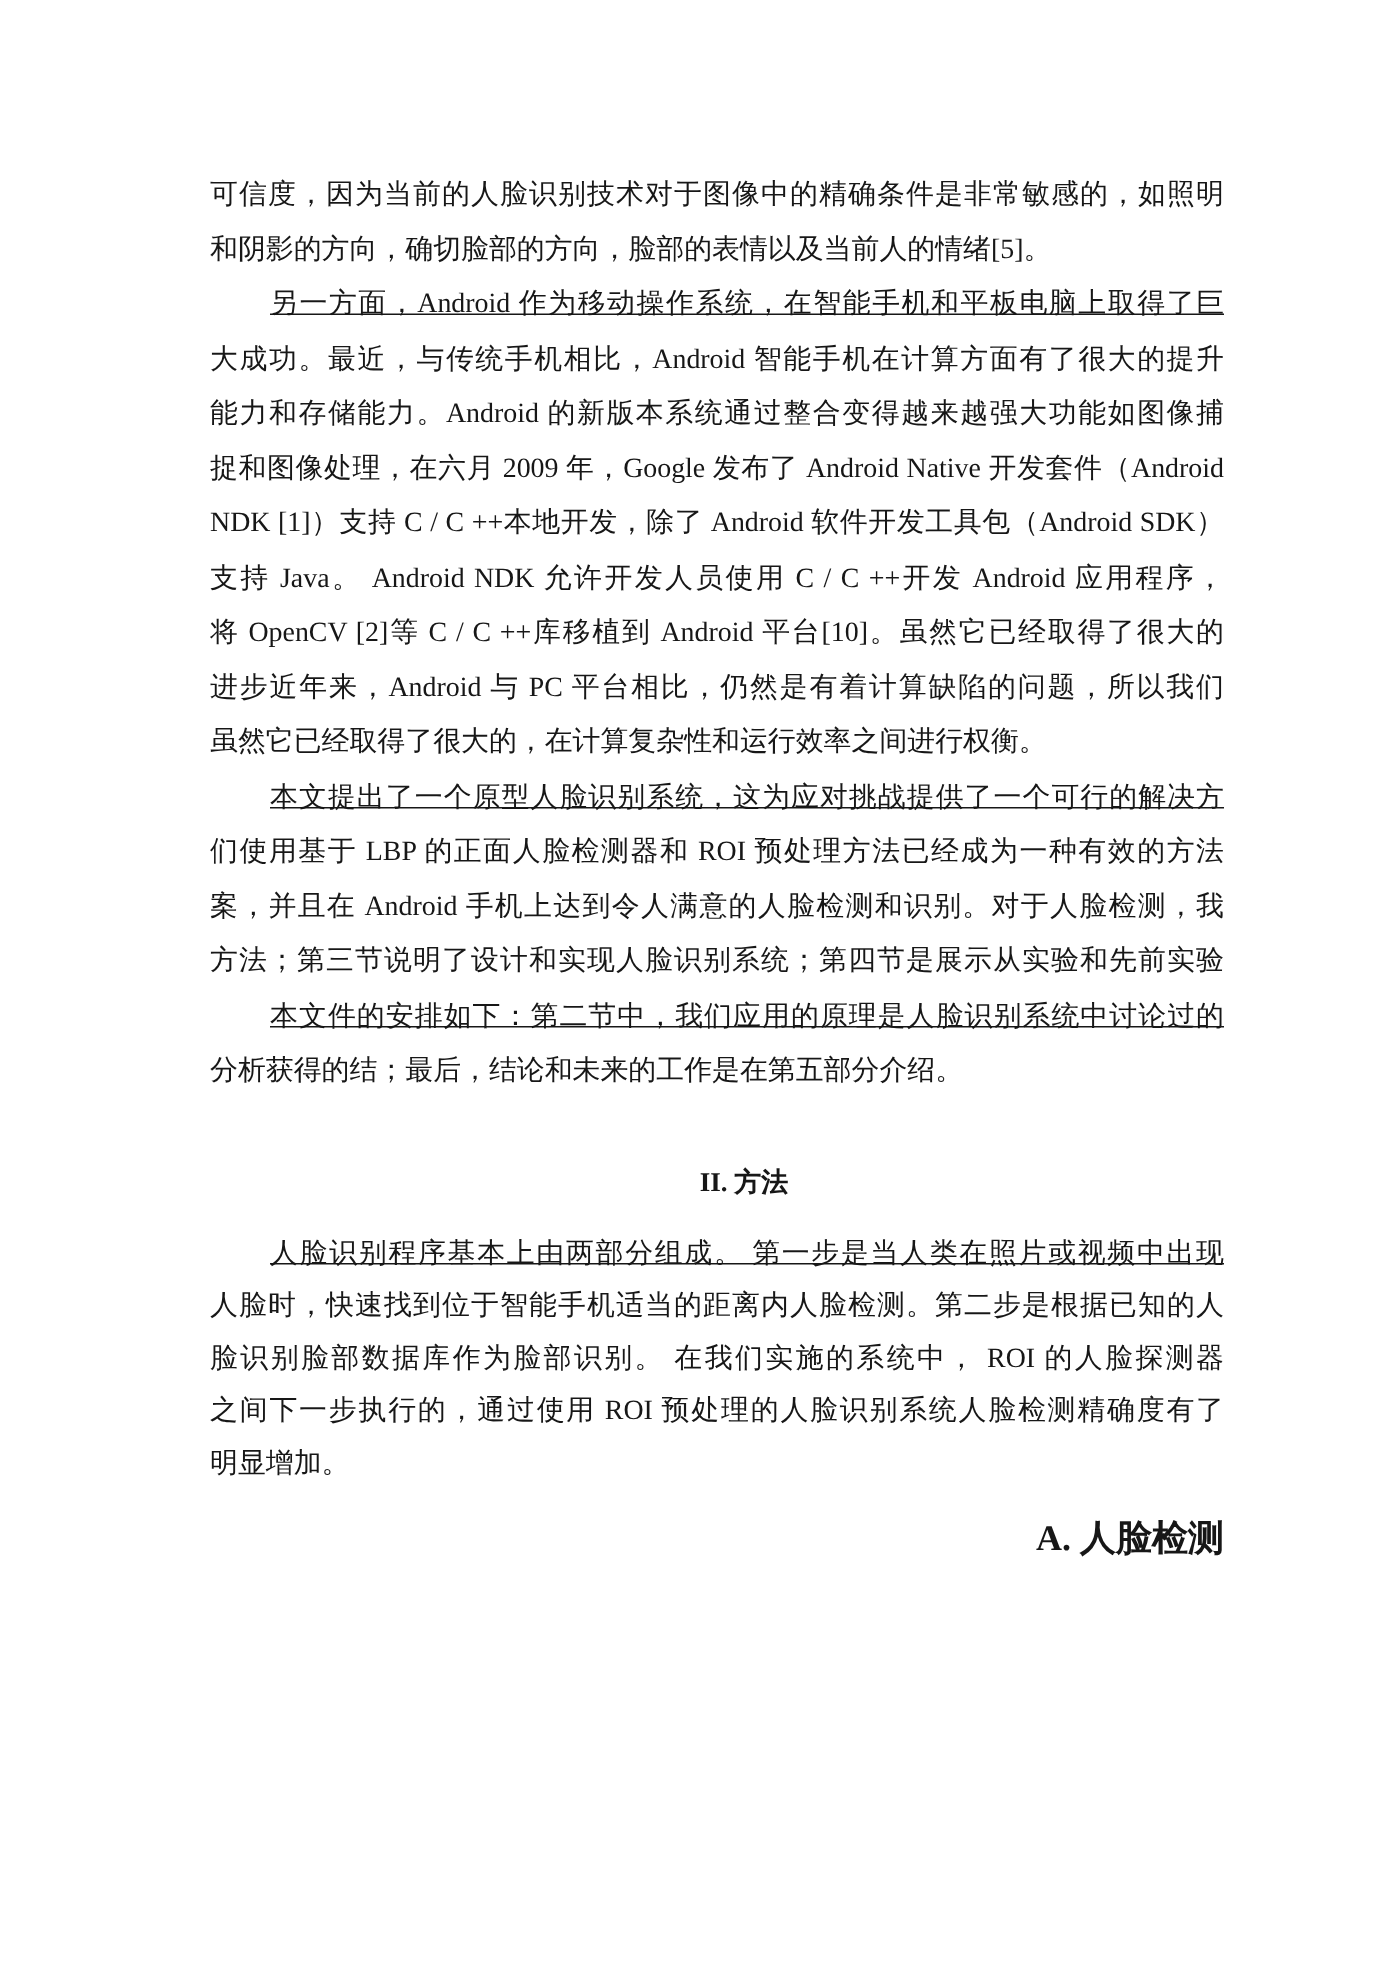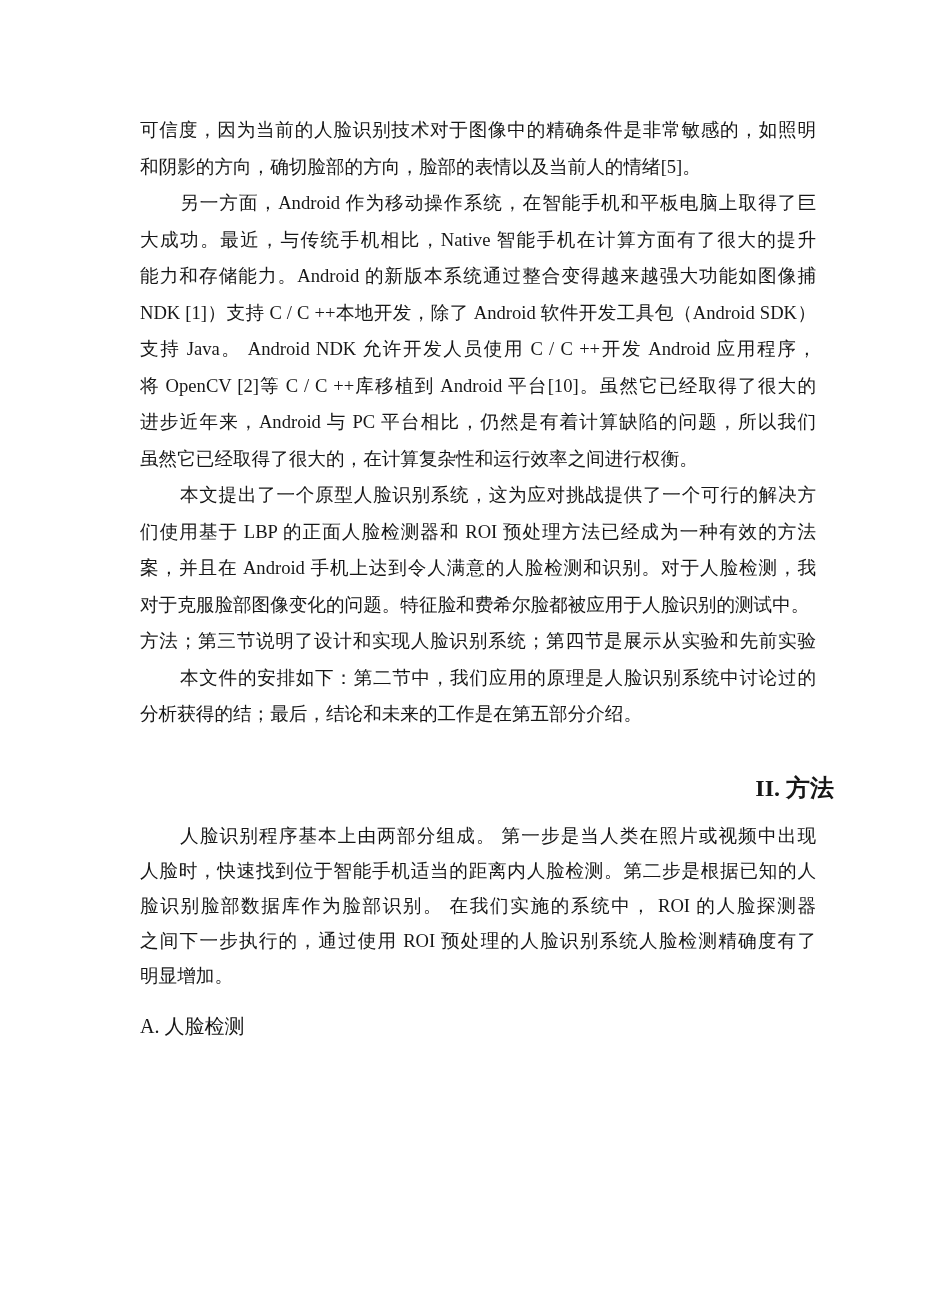--- a/index.html
+++ b/index.html
@@ -21,70 +21,70 @@
   .para { font-size: 18.6px; }
   .ln {
     text-align: justify;
     text-align-last: justify;
     overflow: hidden;
   }
   .b1 .ln { line-height: 36.5px; height: 36.5px; }
   .b2 .ln { line-height: 35px;   height: 35px; }
   .b3 .ln { line-height: 40px;   height: 40px; }
   .ln.short { text-align-last: left; }
-  .ln.ind { text-indent: 40px; }
+  .ln.ind { text-indent: 40px; text-decoration: underline; }
   .h2 {
     position: relative;
     left: 18px;
     margin-top: 34px;
     margin-bottom: 0;
-    font-size: 24px;
+    font-size: 18px;
     font-weight: bold;
     line-height: 42px;
-    text-align: right;
+    text-align: center;
   }
   .h3 {
     margin-top: 9px;
     margin-bottom: 0;
     padding-top: 11px;
-    font-size: 20px;
-    font-weight: normal;
+    font-size: 24px;
+    font-weight: bold;
     line-height: 26px;
-    text-align: left;
+    text-align: right;
   }
   .b2 { margin-top: 9px; }
   .b3 { margin-top: 6px; }
 </style>
 </head>
 <body>
 
 <div class="page">
   <div class="content">
 
     <div class="para b1">
       <div class="ln">可信度，因为当前的人脸识别技术对于图像中的精确条件是非常敏感的，如照明</div>
       <div class="ln short">和阴影的方向，确切脸部的方向，脸部的表情以及当前人的情绪[5]。</div>
     </div>
 
     <div class="para b1">
       <div class="ln ind">另一方面，Android 作为移动操作系统，在智能手机和平板电脑上取得了巨</div>
-      <div class="ln">大成功。最近，与传统手机相比，Native 智能手机在计算方面有了很大的提升</div>
+      <div class="ln">大成功。最近，与传统手机相比，Android 智能手机在计算方面有了很大的提升</div>
       <div class="ln">能力和存储能力。Android 的新版本系统通过整合变得越来越强大功能如图像捕</div>
+      <div class="ln">捉和图像处理，在六月 2009 年，Google 发布了 Android Native 开发套件（Android</div>
       <div class="ln">NDK [1]）支持 C / C ++本地开发，除了 Android 软件开发工具包（Android SDK）</div>
       <div class="ln">支持 Java。 Android NDK 允许开发人员使用 C / C ++开发 Android 应用程序，</div>
       <div class="ln">将 OpenCV [2]等 C / C ++库移植到 Android 平台[10]。虽然它已经取得了很大的</div>
       <div class="ln">进步近年来，Android 与 PC 平台相比，仍然是有着计算缺陷的问题，所以我们</div>
       <div class="ln short">虽然它已经取得了很大的，在计算复杂性和运行效率之间进行权衡。</div>
     </div>
 
     <div class="para b1">
       <div class="ln ind">本文提出了一个原型人脸识别系统，这为应对挑战提供了一个可行的解决方</div>
       <div class="ln">们使用基于 LBP 的正面人脸检测器和 ROI 预处理方法已经成为一种有效的方法</div>
       <div class="ln">案，并且在 Android 手机上达到令人满意的人脸检测和识别。对于人脸检测，我</div>
-      <div class="ln short">对于克服脸部图像变化的问题。特征脸和费希尔脸都被应用于人脸识别的测试中。</div>
     </div>
 
     <div class="para b1">
       <div class="ln">方法；第三节说明了设计和实现人脸识别系统；第四节是展示从实验和先前实验</div>
       <div class="ln ind">本文件的安排如下：第二节中，我们应用的原理是人脸识别系统中讨论过的</div>
       <div class="ln short">分析获得的结；最后，结论和未来的工作是在第五部分介绍。</div>
     </div>
 
     <div class="h2">II. 方法</div>
 

